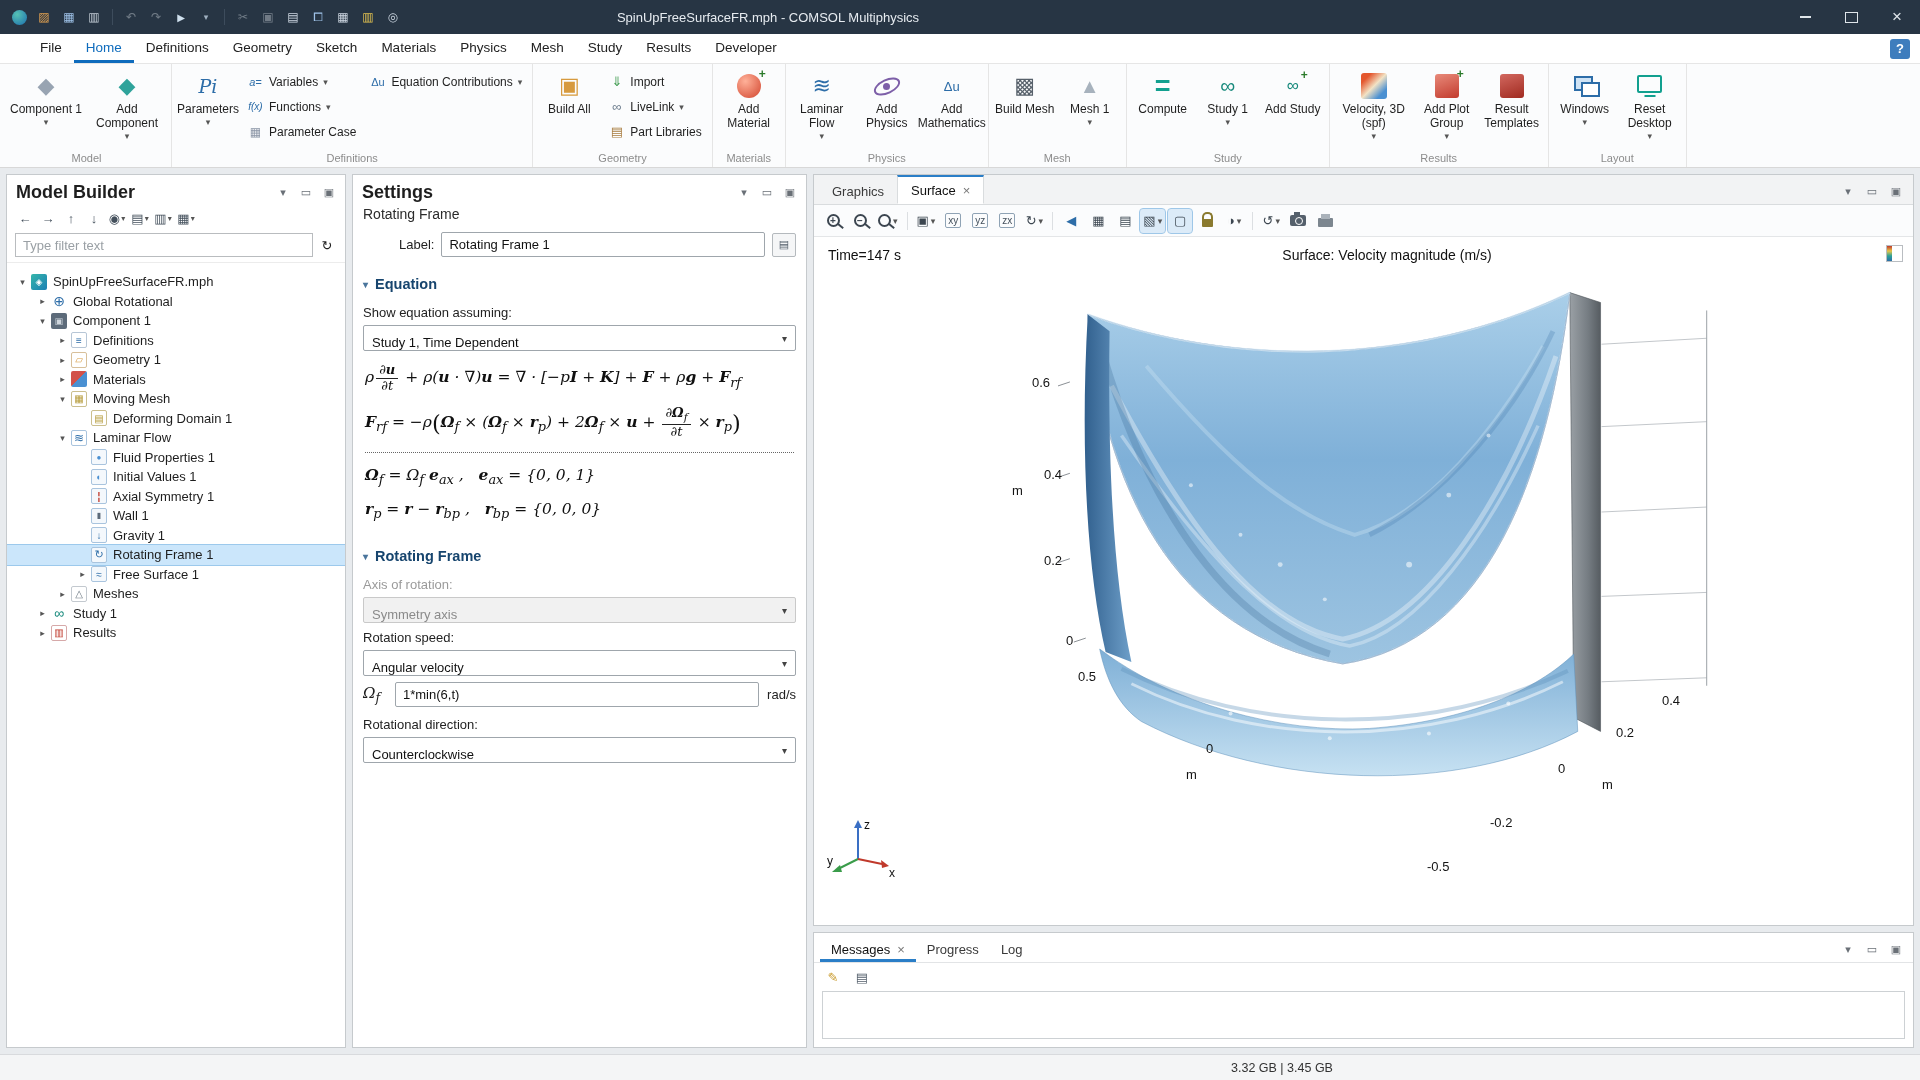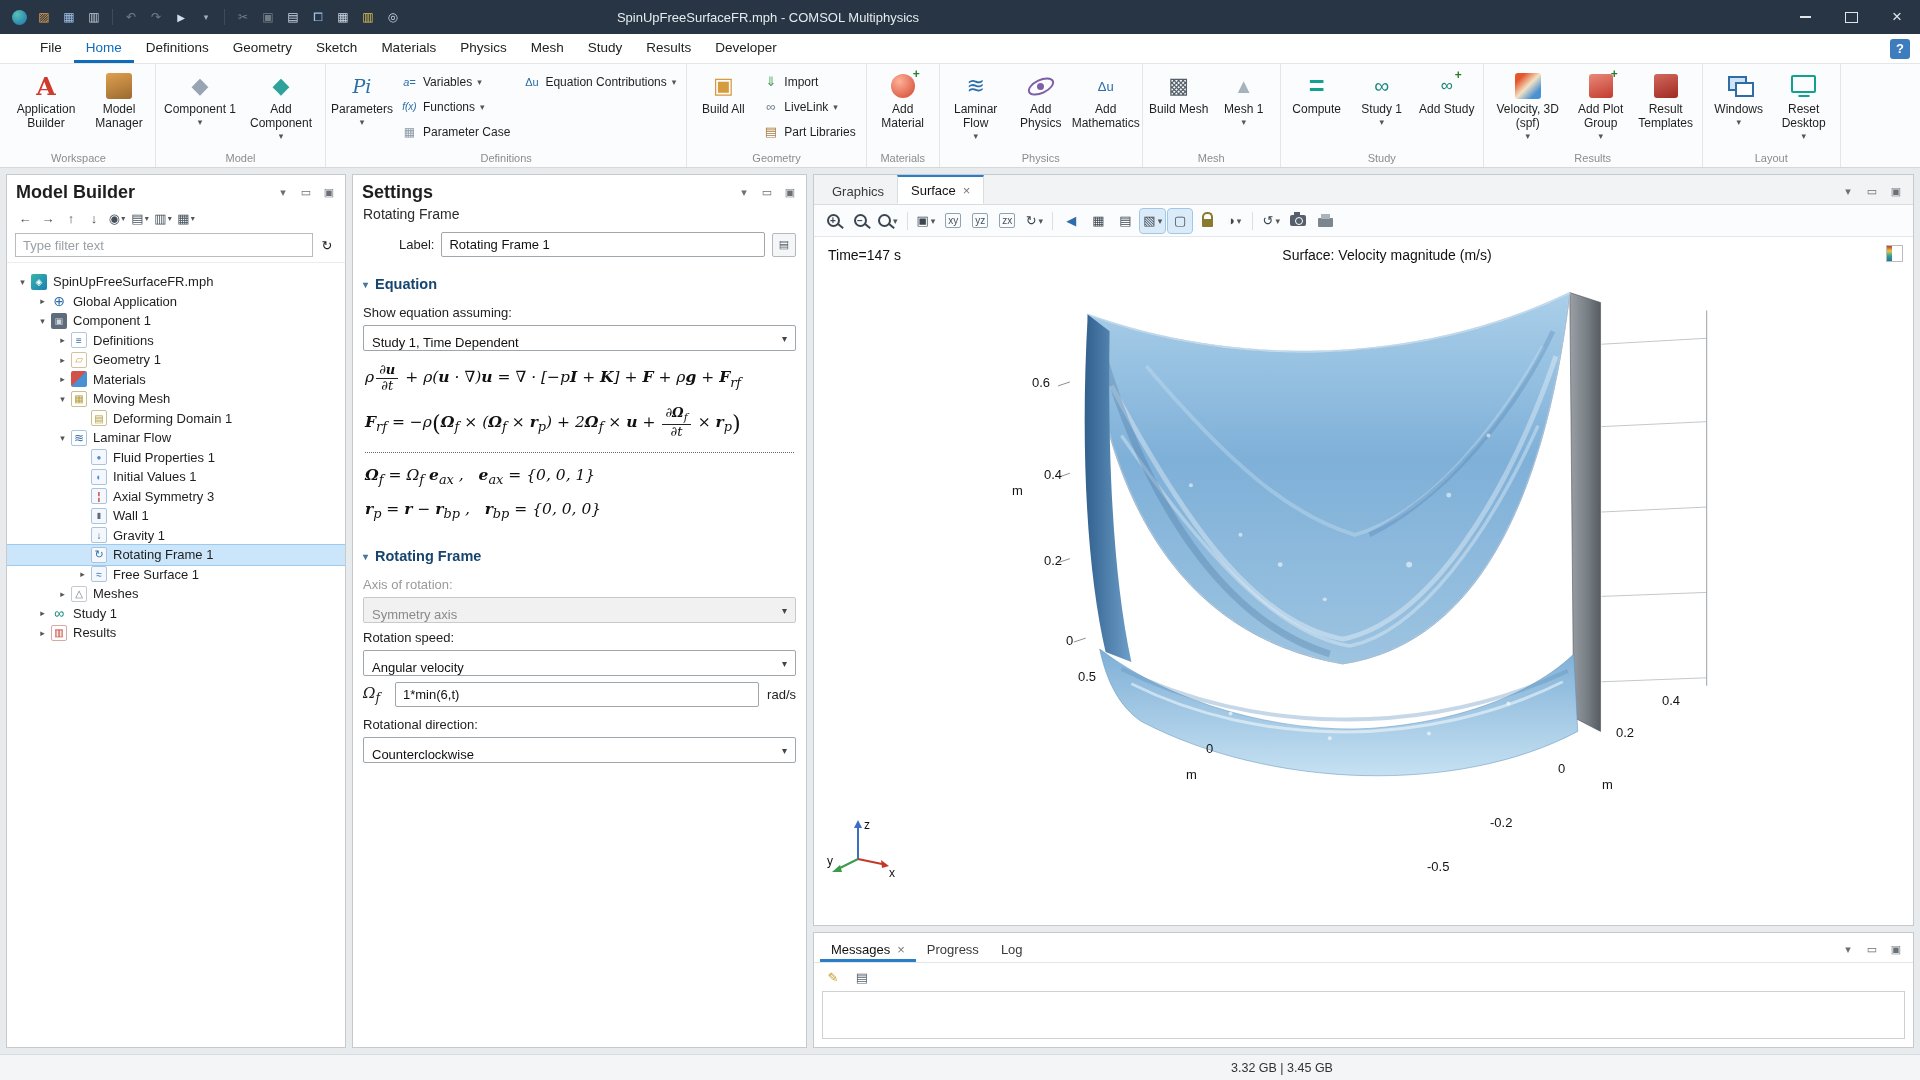--- a/index.html
+++ b/index.html
@@ -244,35 +244,20 @@
     <span class="mitem">Physics</span>
     <span class="mitem">Mesh</span>
     <span class="mitem">Study</span>
     <span class="mitem">Results</span>
     <span class="mitem">Developer</span>
     <span class="help-btn">?</span>
   </div>
 
   <div class="ribbon">
 
-    <div class="rgroup">
-      <div class="rbody">
-        <div class="rlg">
-          <span class="ric ic-ab"></span>
-          <span class="rtext">Application Builder</span>
-        </div>
-        <div class="rlg narrow">
-          <span class="ric">
-              <span class="ic-mm"></span>
-            </span>
-          <span class="rtext">Model Manager</span>
-        </div>
-      </div>
-      <div class="rlabel">Workspace</div>
-    </div>
 
     <div class="rgroup">
       <div class="rbody">
         <div class="rlg">
           <span class="ric ic-comp"></span>
           <span class="rtext">Component 1</span>
           <span class="crt blk">▾</span>
         </div>
         <div class="rlg">
           <span class="ric ic-addcomp"></span>
@@ -478,21 +463,21 @@
       </div>
       <div class="tree">
         <div class="trow lvl0 exp">
             <span class="tw"></span>
             <span class="tico i-root"></span>
             <span>SpinUpFreeSurfaceFR.mph</span>
           </div>
         <div class="trow lvl1 col">
             <span class="tw"></span>
             <span class="tico i-globdef"></span>
-            <span>Global Application</span>
+            <span>Global Rotational</span>
           </div>
         <div class="trow lvl1 exp">
             <span class="tw"></span>
             <span class="tico i-comp"></span>
             <span>Component 1</span>
           </div>
         <div class="trow lvl2 col">
             <span class="tw"></span>
             <span class="tico i-defs"></span>
             <span>Definitions</span>
@@ -528,21 +513,21 @@
             <span>Fluid Properties 1</span>
           </div>
         <div class="trow lvl3">
             <span class="tw"></span>
             <span class="tico i-feat i-ival"></span>
             <span>Initial Values 1</span>
           </div>
         <div class="trow lvl3">
             <span class="tw"></span>
             <span class="tico i-feat i-axsym"></span>
-            <span>Axial Symmetry 3</span>
+            <span>Axial Symmetry 1</span>
           </div>
         <div class="trow lvl3">
             <span class="tw"></span>
             <span class="tico i-feat i-wall"></span>
             <span>Wall 1</span>
           </div>
         <div class="trow lvl3">
             <span class="tw"></span>
             <span class="tico i-feat i-grav"></span>
             <span>Gravity 1</span>

